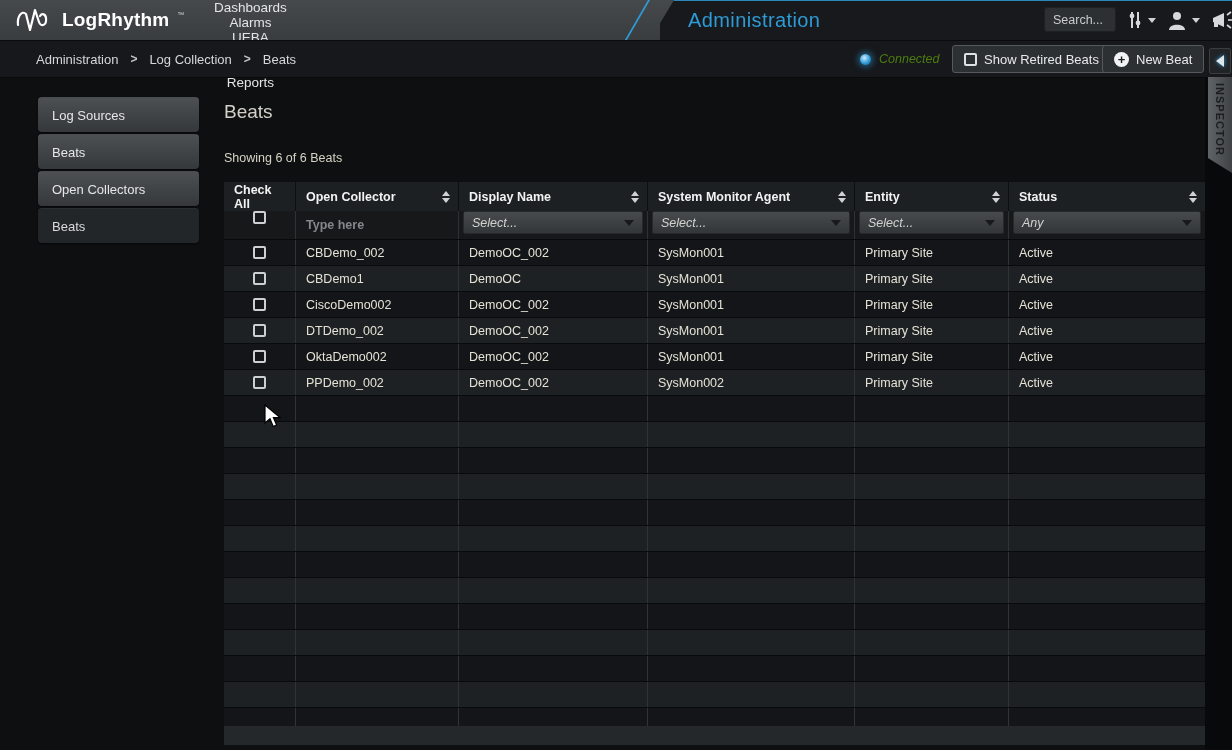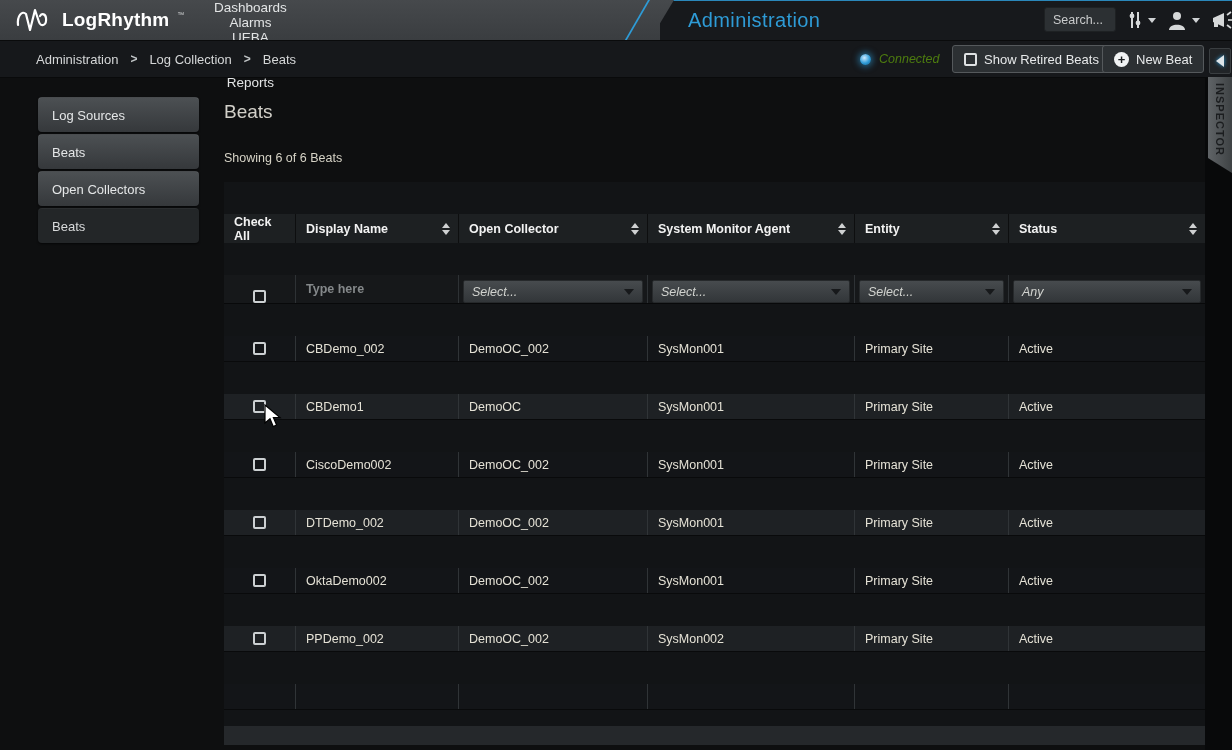--- a/index.html
+++ b/index.html
@@ -78,34 +78,34 @@
     box-shadow:0 1px 2px rgba(0,0,0,.6); }
   .side-item.active { background:#232628; border-top:1px solid rgba(255,255,255,.04);
     color:#d8dadb; }
 
   
   .page-title { left:224px; top:101px; font-size:19px; font-weight:400; color:#d2d0c9; }
   .count-text { left:224px; top:151px; font-size:12.5px; color:#d6d3c6; }
 
   .tablewrap { left:224px; top:182px; width:981px; height:544px; overflow:hidden;
     background:#121416; }
-  .trow { display:grid; grid-template-columns:72px 163px 189px 207px 154px 196px;margin-top:32px; }
+  .trow { display:grid; grid-template-columns:72px 163px 189px 207px 154px 196px; }
   .thead { height:29px; background:#1d2022; }
   .th { display:flex; align-items:center; justify-content:space-between;
     padding:0 8px 0 10px; font-size:12.5px; font-weight:700; color:#f2f2f2;
     border-right:1px solid #0d0e0f; cursor:pointer; }
   .th:last-child { border-right:none; }
   .sorticon { display:flex; flex-direction:column; gap:2px; align-items:center; }
   .sorticon i { display:block; width:0; height:0; border-left:4px solid transparent;
     border-right:4px solid transparent; }
   .sorticon .up { border-bottom:5px solid #cfd1d2; }
   .sorticon .dn { border-top:5px solid #cfd1d2; }
 
   .tfilter { height:29px; background:#16181a; border-bottom:1px solid #08090a; }
-  .fcell { display:flex; align-items:flex-end; border-right:1px solid #2e3235; padding:0 4px; }
+  .fcell { display:flex; align-items:flex-start; border-right:1px solid #2e3235; padding:0 4px; }
   .fcell:last-child { border-right:none; }
   .fcell.center { justify-content:center; }
   .filter-input { width:100%; height:100%; background:transparent; border:none;
     font-family:"Liberation Sans",sans-serif; font-size:12.5px; font-weight:700;
     color:#c9ccce; padding-left:6px; outline:none; }
   .filter-input::placeholder { color:#84888a; opacity:1; }
   .select { flex:1; height:23px; background:linear-gradient(#474b4e,#323639);
     border-radius:2px; display:flex; align-items:center; justify-content:space-between;
     padding:0 8px; font-size:12.5px; color:#d1d3cf; cursor:pointer;
     border:1px solid #26292b;font-style:italic; }
@@ -217,34 +217,34 @@
 
 <div class="abs page-title">Beats</div>
 <div class="abs count-text">Showing 6 of 6 Beats</div>
 
 <div class="abs tablewrap">
   <div class="trow thead" id="thead">
       <div class="th">
         <span>Check All</span>
       </div>
       <div class="th">
+        <span>Open Collector</span>
+        <span class="sorticon">
+          <i class="up"></i>
+          <i class="dn"></i>
+        </span>
+      </div>
+      <div class="th">
         <span>Display Name</span>
         <span class="sorticon">
           <i class="up"></i>
           <i class="dn"></i>
         </span>
       </div>
       <div class="th">
-        <span>Open Collector</span>
-        <span class="sorticon">
-          <i class="up"></i>
-          <i class="dn"></i>
-        </span>
-      </div>
-      <div class="th">
         <span>System Monitor Agent</span>
         <span class="sorticon">
           <i class="up"></i>
           <i class="dn"></i>
         </span>
       </div>
       <div class="th">
         <span>Entity</span>
         <span class="sorticon">
           <i class="up"></i>

